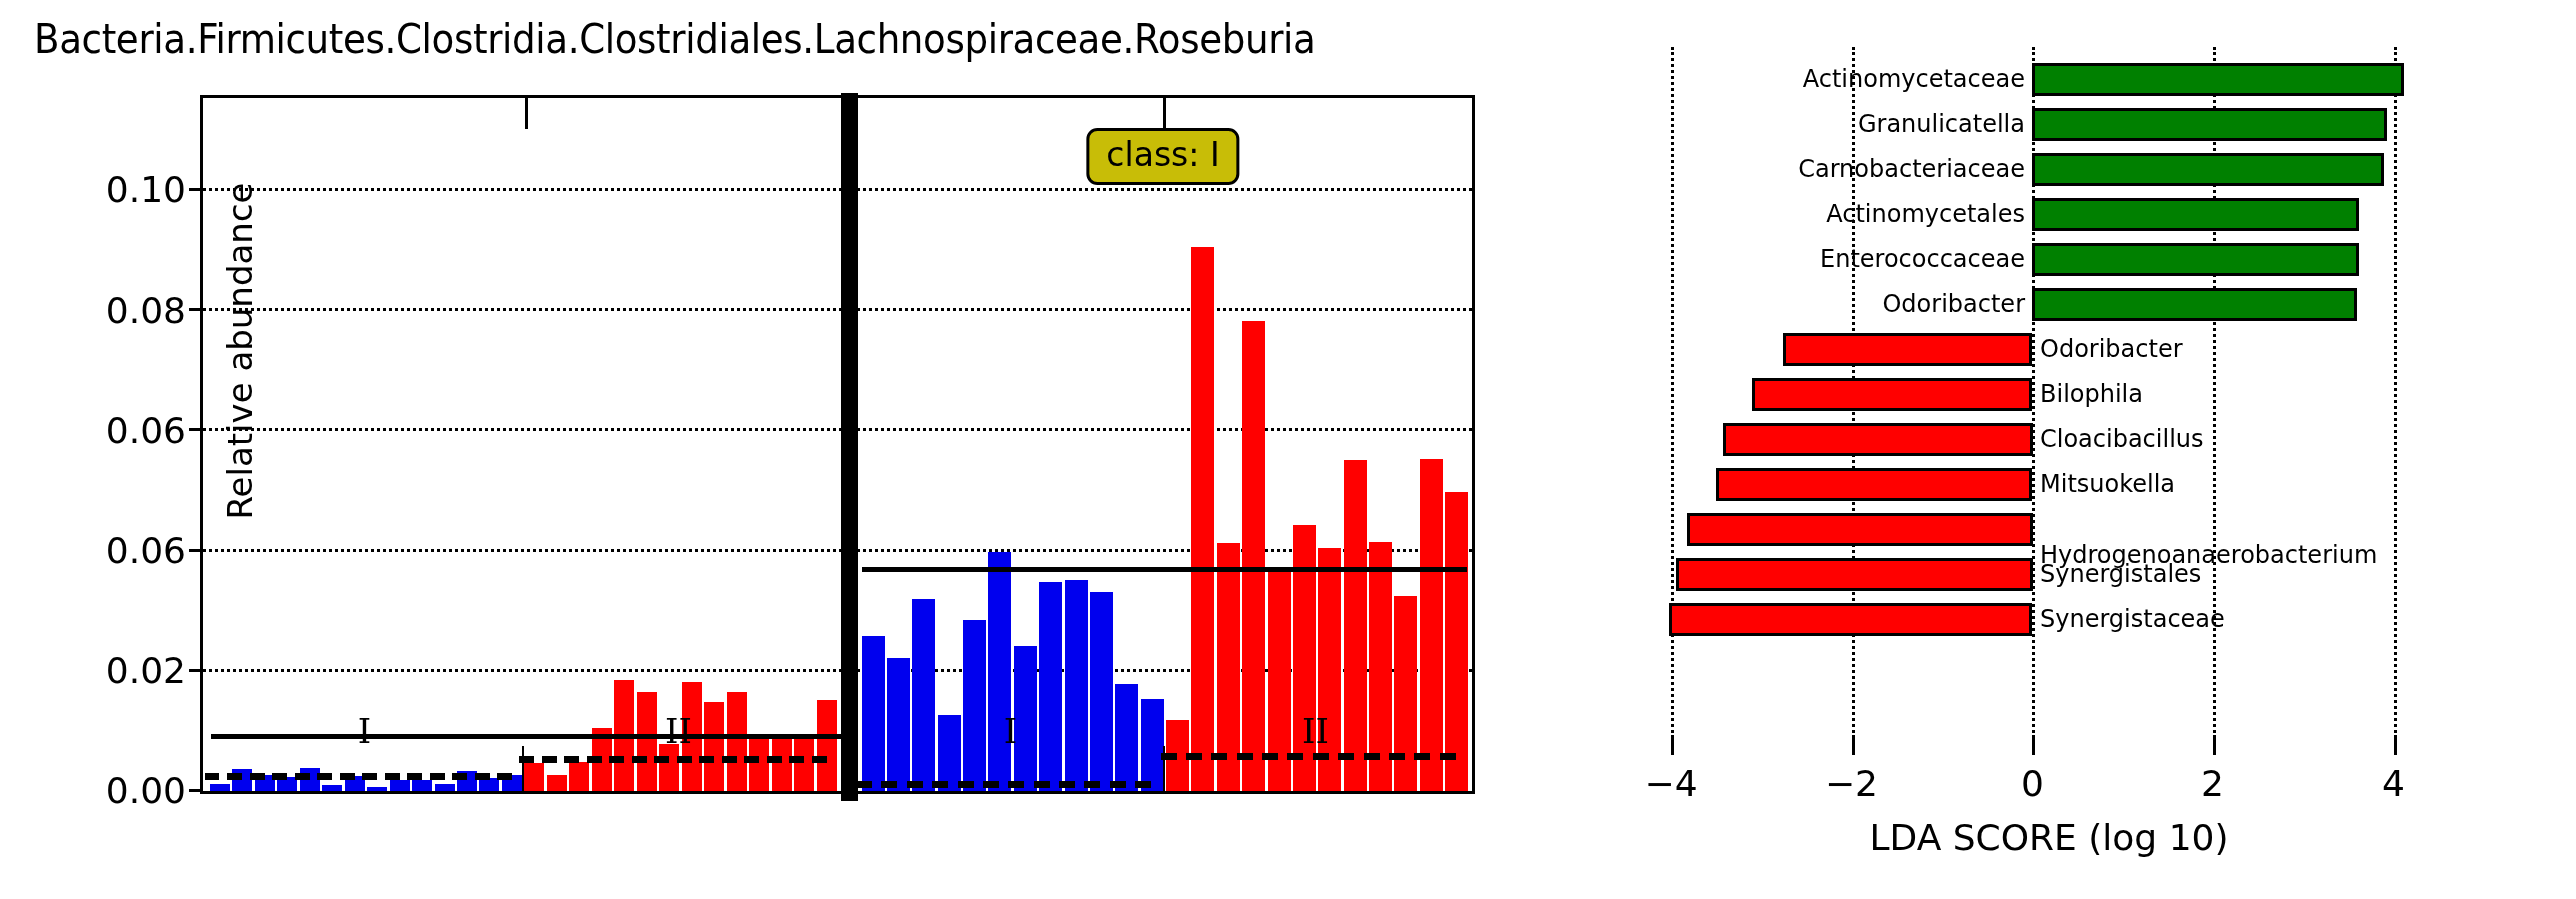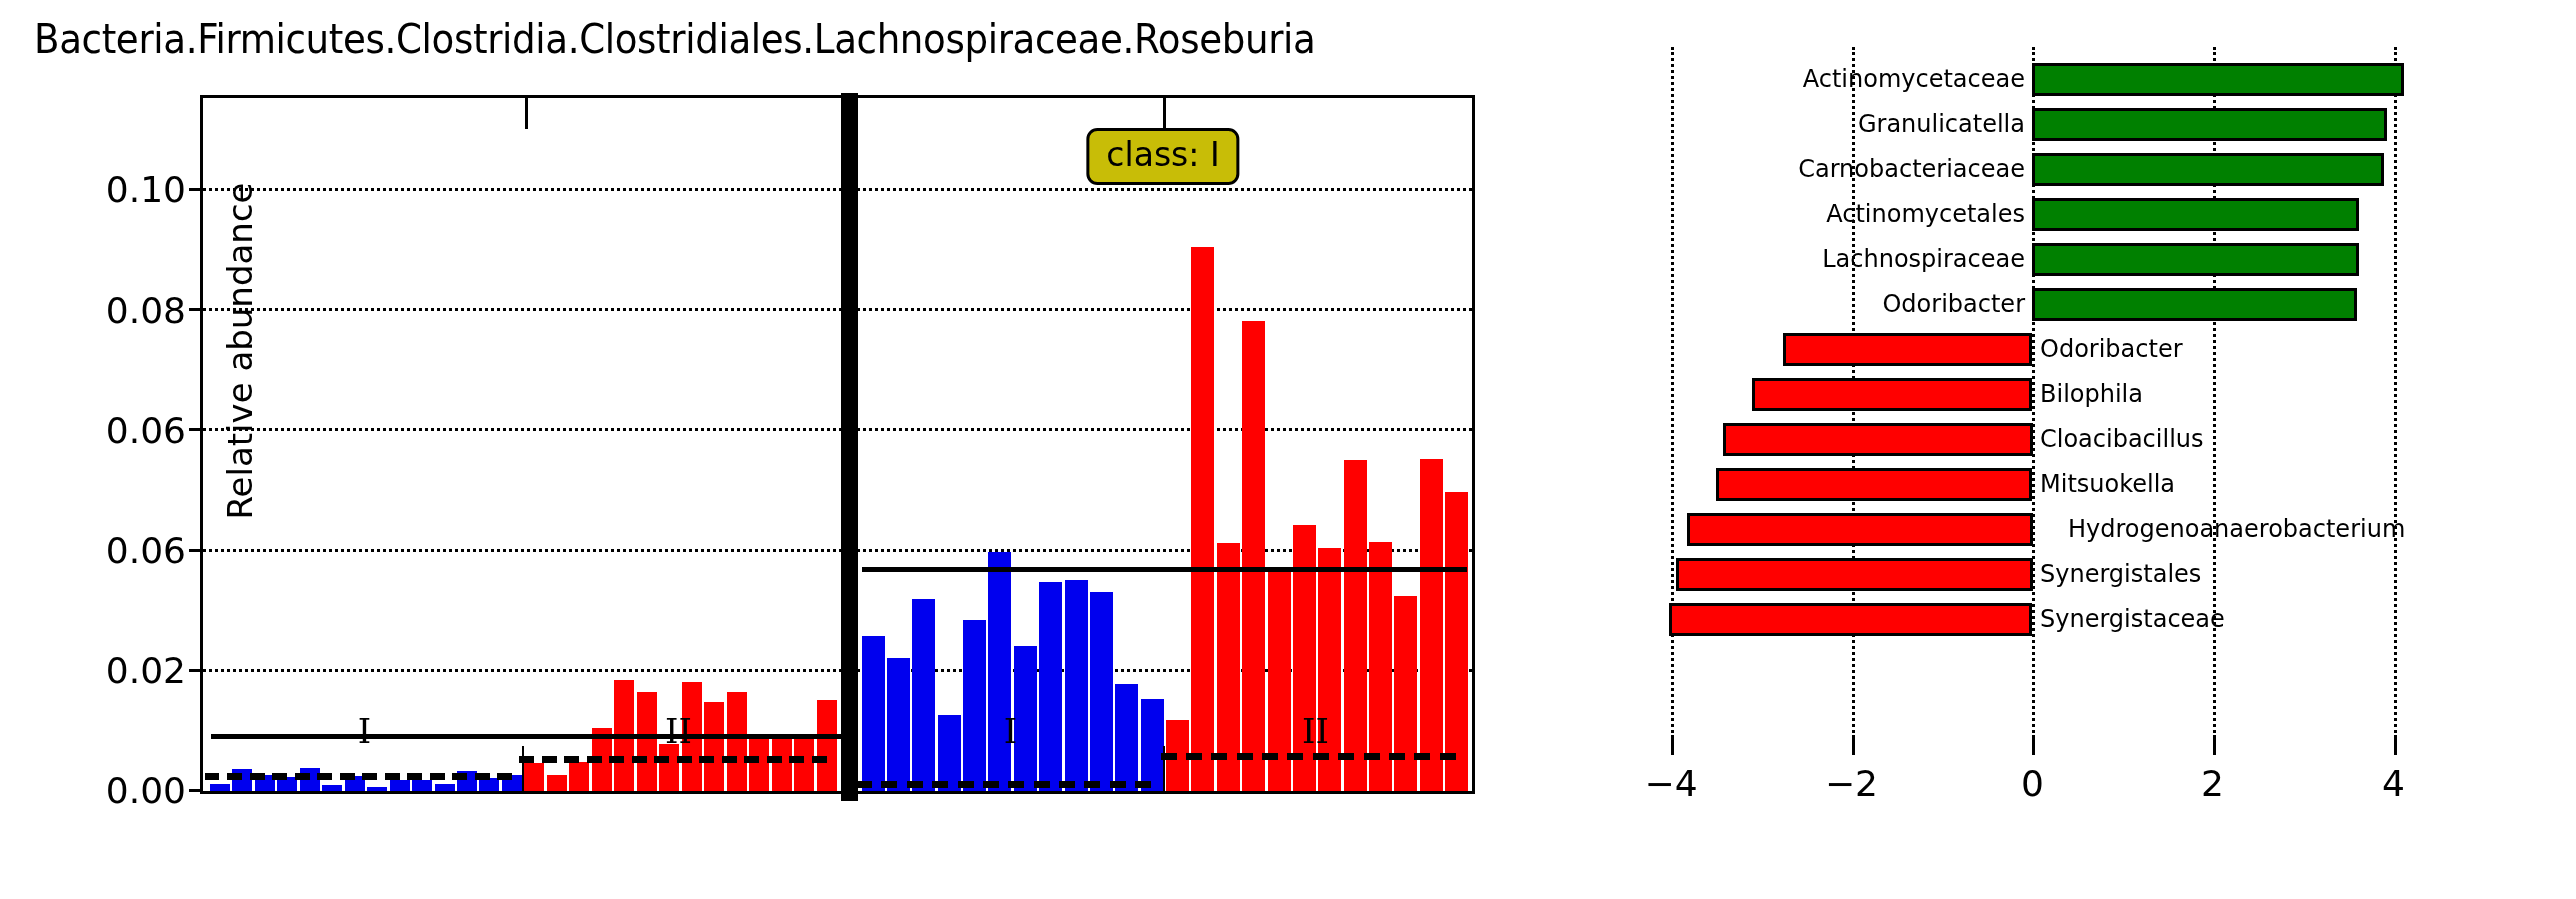--- a/index.html
+++ b/index.html
@@ -240,45 +240,46 @@
     <div id="lda-bars-container">
         <div class="lda-bar green" style="top: 15.5px; left: 415px; width: 372px;"></div>
         <div class="lda-lab r-align" style="top: 15.5px; right: 423px;">Actinomycetaceae</div>
         <div class="lda-bar green" style="top: 61px; left: 415px; width: 355px;"></div>
         <div class="lda-lab r-align" style="top: 61px; right: 423px;">Granulicatella</div>
         <div class="lda-bar green" style="top: 106px; left: 415px; width: 352px;"></div>
         <div class="lda-lab r-align" style="top: 106px; right: 423px;">Carnobacteriaceae</div>
         <div class="lda-bar green" style="top: 151px; left: 415px; width: 327px;"></div>
         <div class="lda-lab r-align" style="top: 151px; right: 423px;">Actinomycetales</div>
         <div class="lda-bar green" style="top: 196px; left: 415px; width: 327px;"></div>
-        <div class="lda-lab r-align" style="top: 196px; right: 423px;">Lachnospiraceae</div>
+        <div class="lda-lab r-align" style="top: 196px; right: 423px;">Enterococcaceae</div>
         <div class="lda-bar green" style="top: 241px; left: 415px; width: 325px;"></div>
         <div class="lda-lab r-align" style="top: 241px; right: 423px;">Odoribacter</div>
         <div class="lda-bar red" style="top: 286px; left: 166px; width: 249px;"></div>
         <div class="lda-lab" style="top: 286px; left: 423px;">Odoribacter</div>
         <div class="lda-bar red" style="top: 331px; left: 135px; width: 280px;"></div>
         <div class="lda-lab" style="top: 331px; left: 423px;">Bilophila</div>
         <div class="lda-bar red" style="top: 376px; left: 106px; width: 310px;"></div>
         <div class="lda-lab" style="top: 376px; left: 423px;">Cloacibacillus</div>
         <div class="lda-bar red" style="top: 421px; left: 99px; width: 316px;"></div>
         <div class="lda-lab" style="top: 421px; left: 423px;">Mitsuokella</div>
         <div class="lda-bar red" style="top: 466px; left: 70px; width: 346px;"></div>
-        <div class="lda-lab" style="top: 466px; left: 423px; margin-left: 28px;">Hydrogenoanaerobacterium</div>
+        <div class="lda-lab" style="top: 492px; left: 423px;">Hydrogenoanaerobacterium</div>
         <div class="lda-bar red" style="top: 511px; left: 59px; width: 357px;"></div>
         <div class="lda-lab" style="top: 511px; left: 423px;">Synergistales</div>
         <div class="lda-bar red" style="top: 556px; left: 52px; width: 363px;"></div>
         <div class="lda-lab" style="top: 556px; left: 423px;">Synergistaceae</div>
       </div>
     <div id="lda-ticks-container">
         <div class="lda-tickmark" style="left: 54px; top: 691px;"></div>
         <div class="lda-ticklab" style="left: 7.6px; width: 93px; top: 716px;">−4</div>
         <div class="lda-tickmark" style="left: 235px; top: 691px;"></div>
         <div class="lda-ticklab" style="left: 188px; width: 93px; top: 716px;">−2</div>
         <div class="lda-tickmark" style="left: 415px; top: 691px;"></div>
         <div class="lda-ticklab" style="left: 369px; width: 93px; top: 716px;">0</div>
         <div class="lda-tickmark" style="left: 596px; top: 691px;"></div>
         <div class="lda-ticklab" style="left: 549px; width: 93px; top: 716px;">2</div>
         <div class="lda-tickmark" style="left: 777px; top: 691px;"></div>
         <div class="lda-ticklab" style="left: 730px; width: 93px; top: 716px;">4</div>
       </div>
   </div>
+  <div id="lda-xlabel">LDA SCORE (log 10)</div>
 </div>
 
 
 </body></html>

